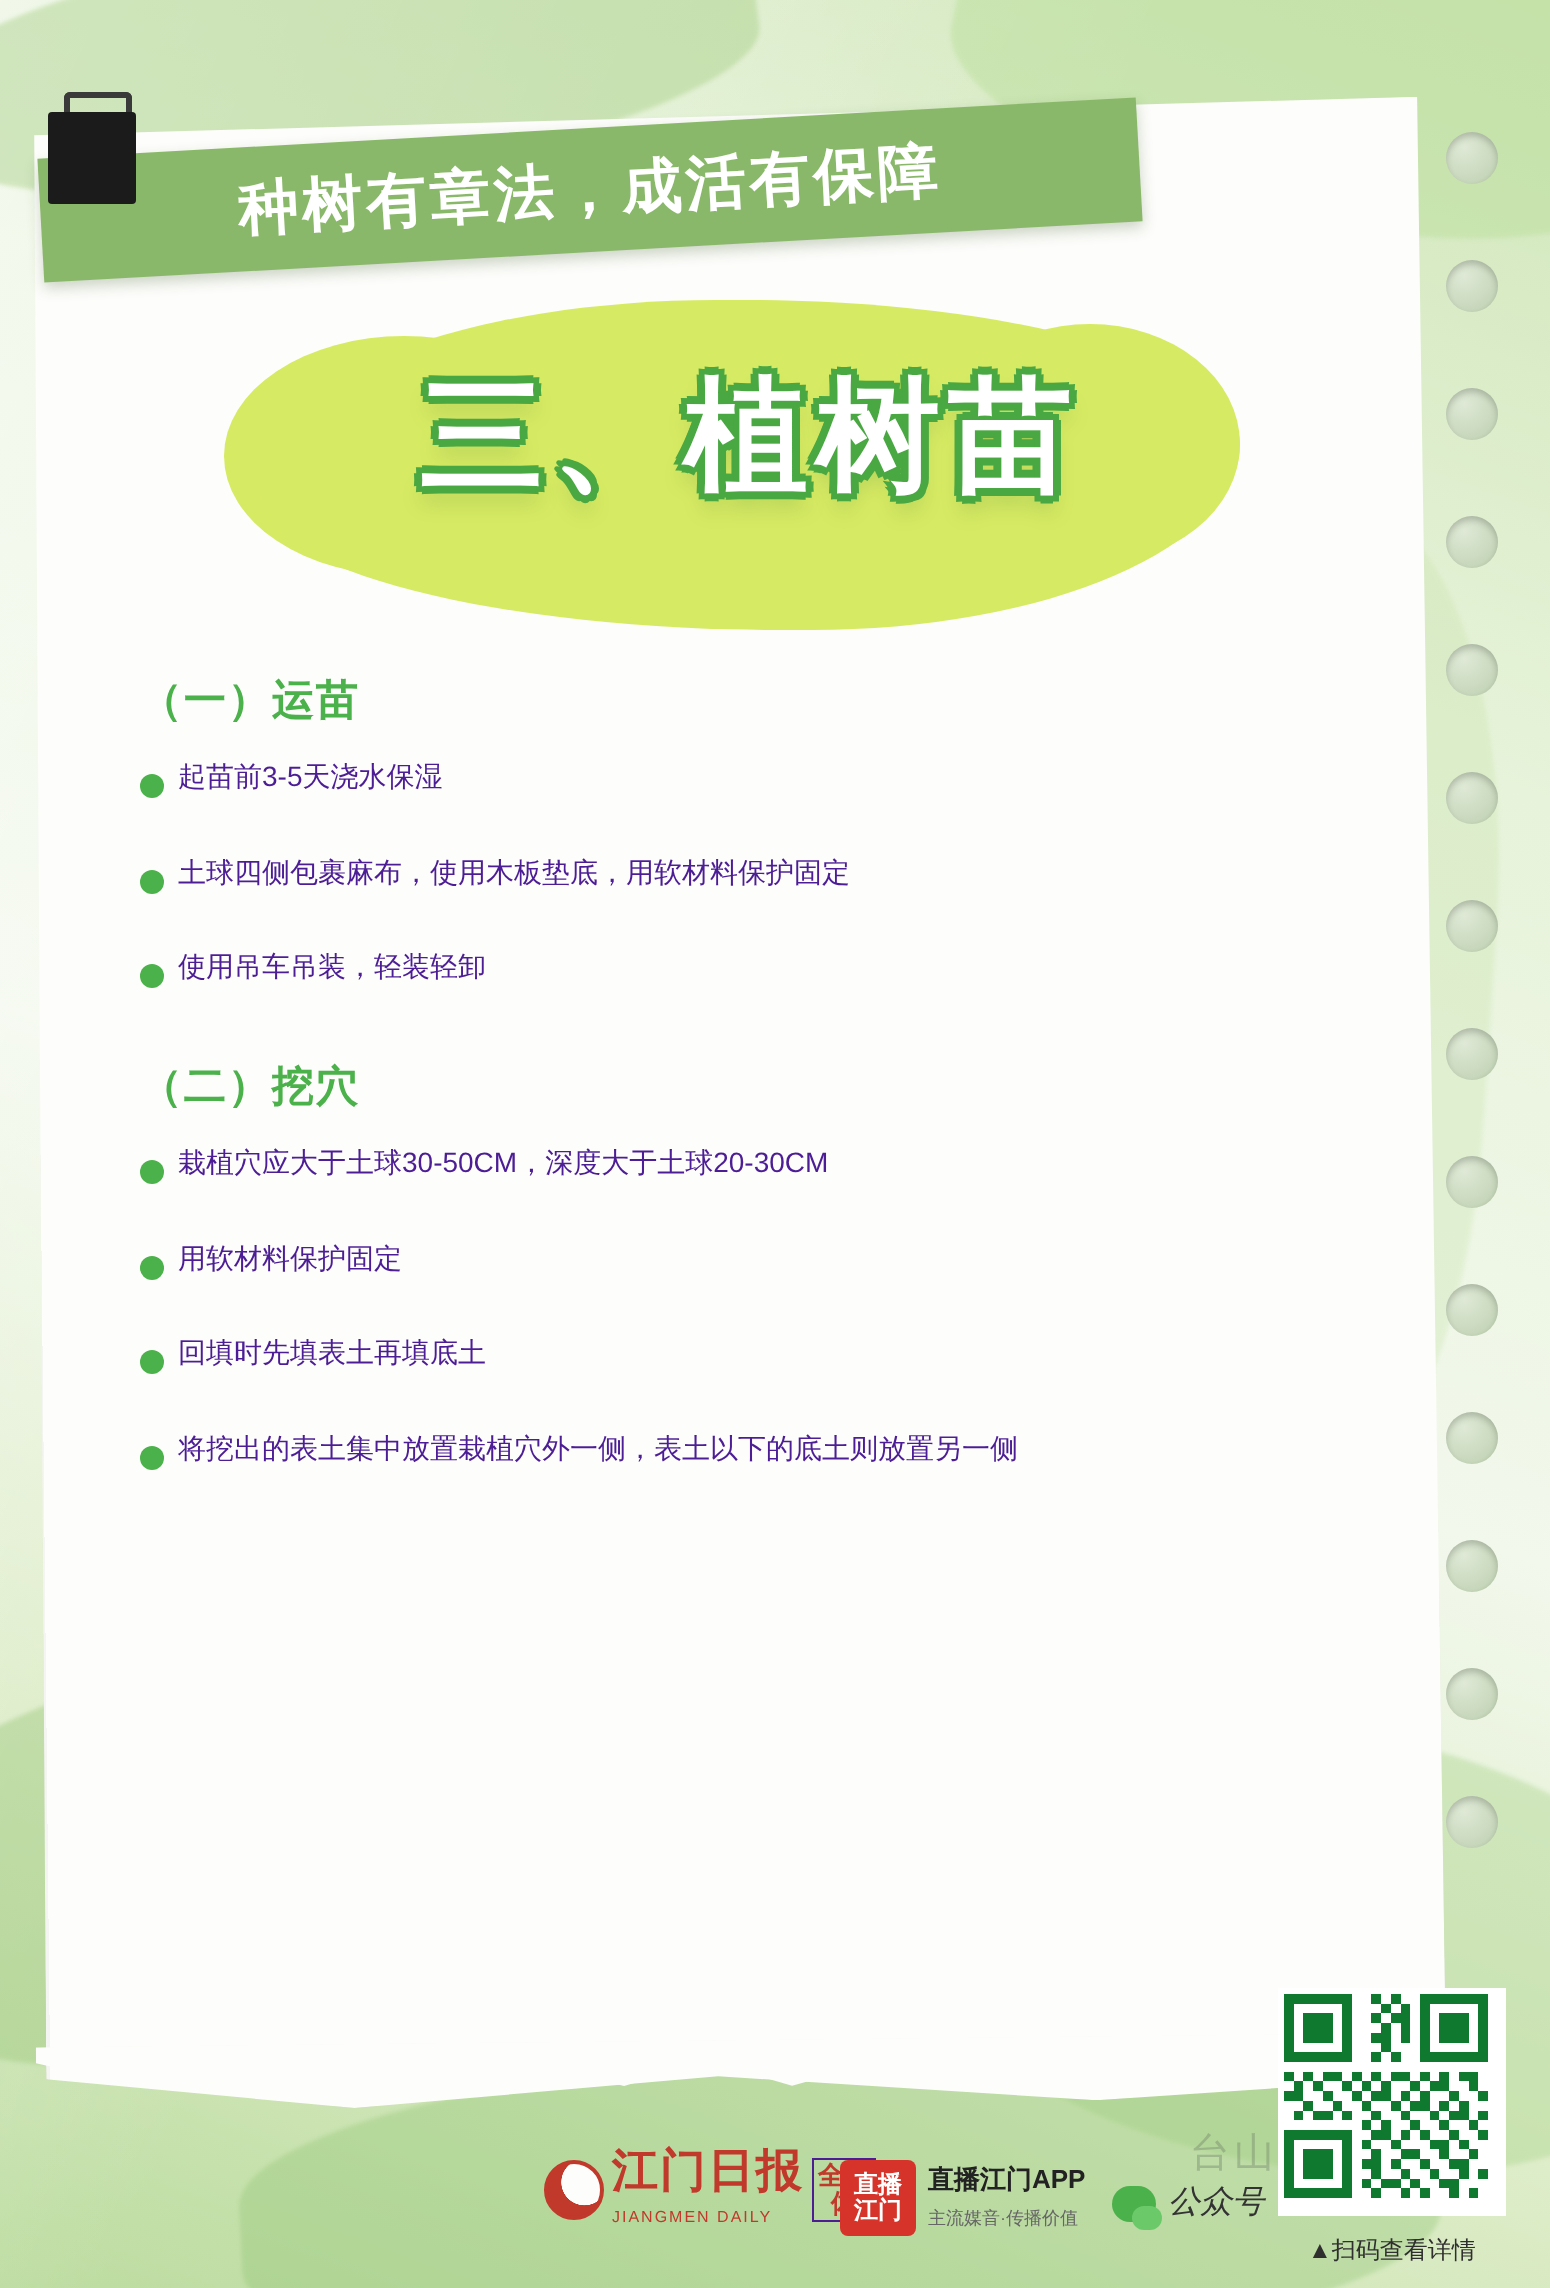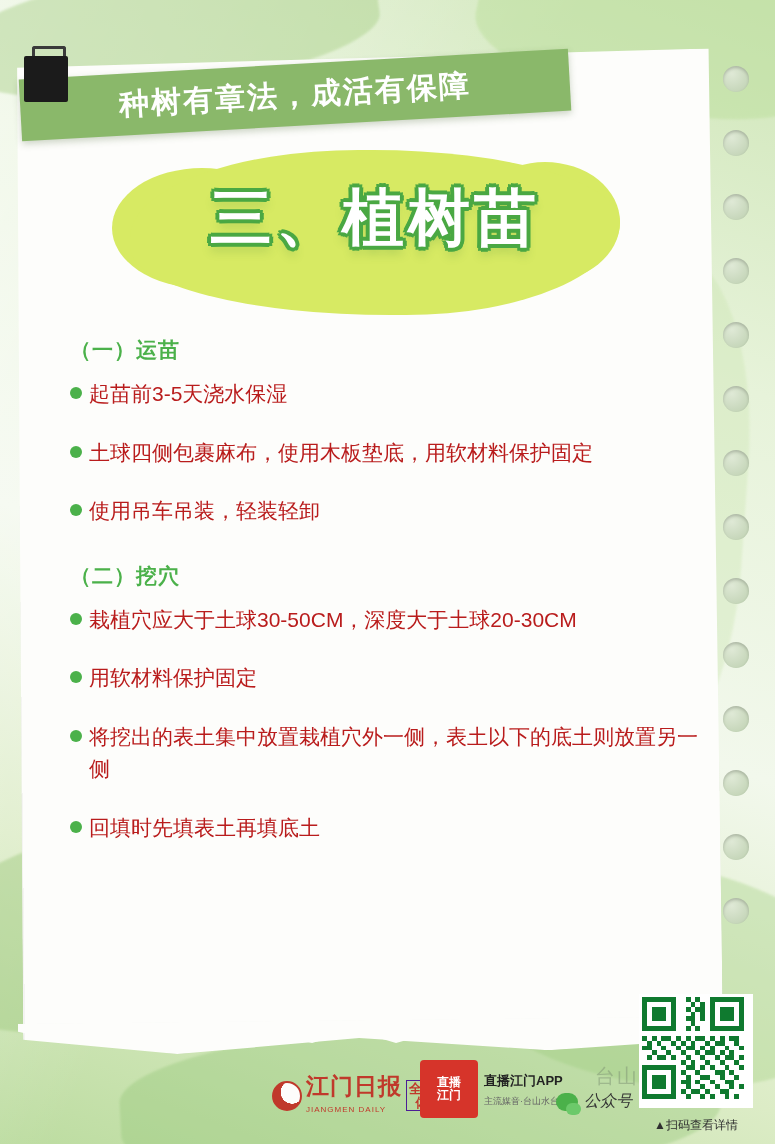--- a/index.html
+++ b/index.html
@@ -118,21 +118,21 @@
     color:#4bb14a;font-size:21px;font-weight:bold;margin:0 0 14px 0;letter-spacing:1px;
   }
   .bullet-row{
     display:flex;align-items:flex-start;margin-bottom:26px;
   }
   .bullet-dot{
     flex:0 0 auto;width:12px;height:12px;border-radius:50%;
     background:#4bb14a;margin-top:9px;margin-right:7px;
   }
   .bullet-text{
-    font-size:21px;line-height:1.55;color:#b91c1c;
+    font-size:14px;line-height:1.55;color:#4c1d95;
   }
   .group.second{margin-top:34px;}
 
   
   .footer{
     position:absolute;left:0;bottom:0;width:775px;height:84px;z-index:7;
   }
   .logo-jm{
     position:absolute;left:272px;bottom:28px;display:flex;align-items:center;
   }
@@ -150,21 +150,21 @@
   .logo-jm-media{
     font-size:13px;color:#c0392b;font-weight:bold;margin-left:4px;
     border:1px solid #4c1d95;padding:1px 2px;line-height:1.05;width:26px;text-align:center;
   }
   .logo-live{
     position:absolute;left:420px;bottom:26px;display:flex;align-items:center;
   }
   .live-badge{
     width:34px;height:34px;background:#d6342a;color:#fff;border-radius:4px;
     font-size:12px;font-weight:bold;line-height:1.05;display:flex;align-items:center;
-    justify-content:center;text-align:center;letter-spacing:0;padding:12px;
+    justify-content:center;text-align:center;letter-spacing:0;padding:2px;
   }
   .live-txt{margin-left:6px;}
   .live-title{font-size:13px;font-weight:bold;color:#222;}
   .live-sub{font-size:9px;color:#666;margin-top:2px;}
   .wechat{
     position:absolute;left:556px;bottom:32px;display:flex;align-items:center;font-style:italic;
   }
   .wechat-icon{
     width:22px;height:18px;border-radius:9px;background:#4bb14a;position:relative;margin-right:6px;
   }
@@ -259,25 +259,25 @@
     <div class="bullet-row">
       <span class="bullet-dot"></span>
       <span class="bullet-text">栽植穴应大于土球30-50CM，深度大于土球20-30CM</span>
     </div>
     <div class="bullet-row">
       <span class="bullet-dot"></span>
       <span class="bullet-text">用软材料保护固定</span>
     </div>
     <div class="bullet-row">
       <span class="bullet-dot"></span>
+      <span class="bullet-text">回填时先填表土再填底土</span>
+    </div>
+    <div class="bullet-row">
+      <span class="bullet-dot"></span>
       <span class="bullet-text">将挖出的表土集中放置栽植穴外一侧，表土以下的底土则放置另一侧</span>
-    </div>
-    <div class="bullet-row">
-      <span class="bullet-dot"></span>
-      <span class="bullet-text">回填时先填表土再填底土</span>
     </div>
   </div>
 
 </div>
 
 <div class="watermark">台山水台</div>
 
 <div class="footer">
 
   <div class="logo-jm">
@@ -286,21 +286,21 @@
       <span class="logo-jm-main">江门日报</span><br>
       <span class="logo-jm-sub">JIANGMEN DAILY</span>
     </span>
     <span class="logo-jm-media">全媒体</span>
   </div>
 
   <div class="logo-live">
     <span class="live-badge">直播江门</span>
     <span class="live-txt">
       <span class="live-title">直播江门APP</span><br>
-      <span class="live-sub">主流媒音·台山水台</span>
+      <span class="live-sub">主流媒音·传播价值</span>
     </span>
   </div>
 
   <div class="wechat">
     <span class="wechat-icon"></span>
     <span class="wechat-text">公众号</span>
   </div>
 
   <div class="qr">
     <svg width="102" height="102" viewBox="0 0 21 21" shape-rendering="crispEdges">

